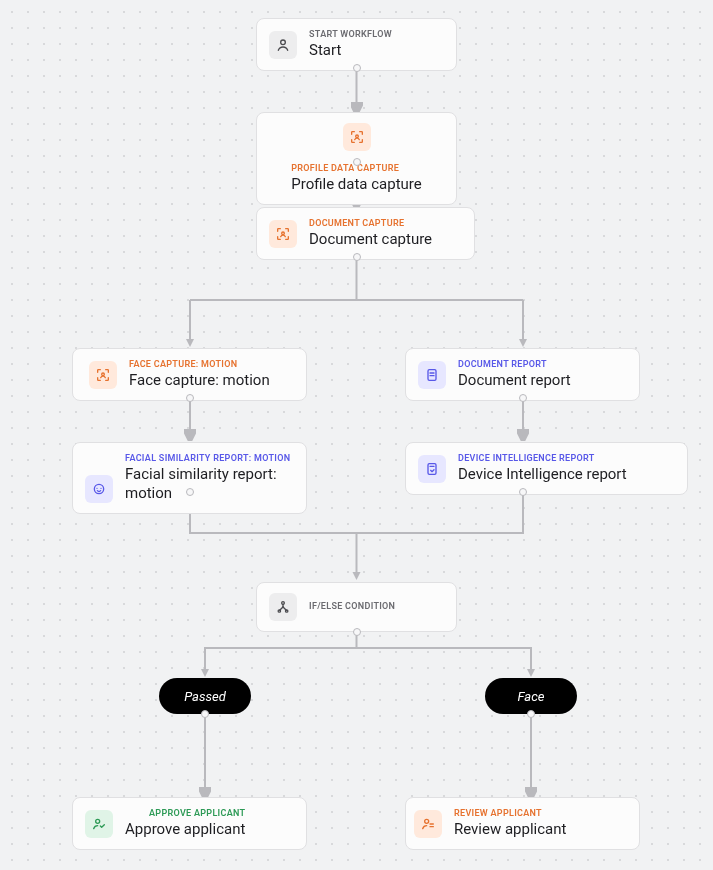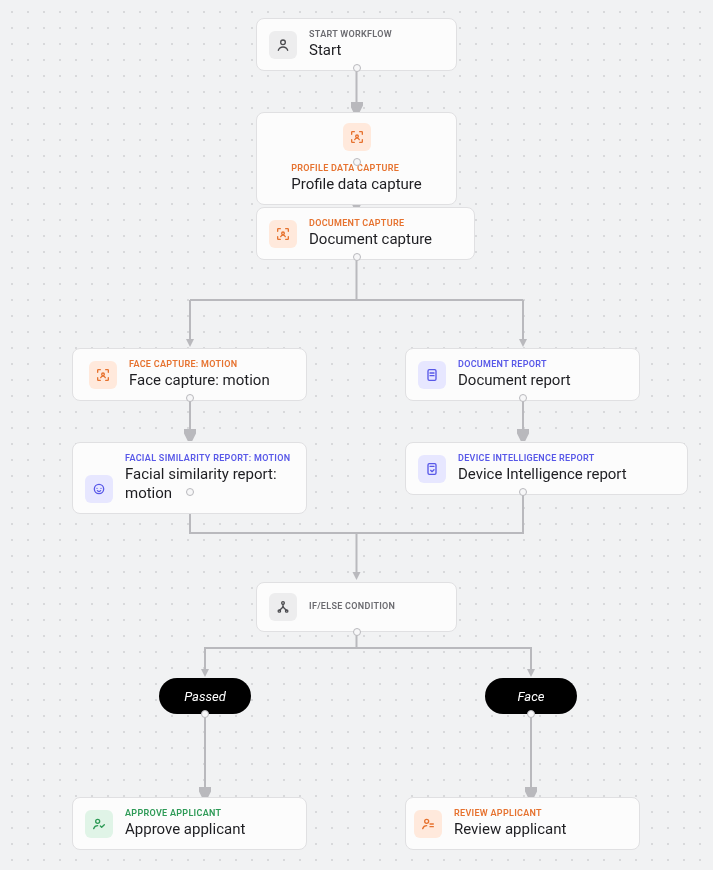--- a/index.html
+++ b/index.html
@@ -259,21 +259,21 @@
   <div class="pill" style="left:159px; top:678px; width:92px;">
     <span>Passed</span>
   </div>
   <div class="port" style="left:201px; top:710px;"></div>
 
   <div class="pill" style="left:485px; top:678px; width:92px;">
     <span>Face</span>
   </div>
   <div class="port" style="left:527px; top:710px;"></div>
 
-  <div class="node" style="left:72px; top:797px; width:235px;">
+  <div class="node" style="left:72px; top:797px; width:235px;text-align:right;">
     <div class="iconbox green">
       <svg viewBox="0 0 24 24" fill="none" stroke="currentColor" stroke-width="2" stroke-linecap="round" stroke-linejoin="round">
           <circle cx="10" cy="8" r="3"></circle>
           <path d="M4 19c1-3 3.5-4.5 6-4.5"></path>
           <path d="M14 15l2 2 4-4"></path>
         </svg>
     </div>
     <div class="texts">
       <span class="overline green">APPROVE APPLICANT</span>
       <span class="title">Approve applicant</span>

